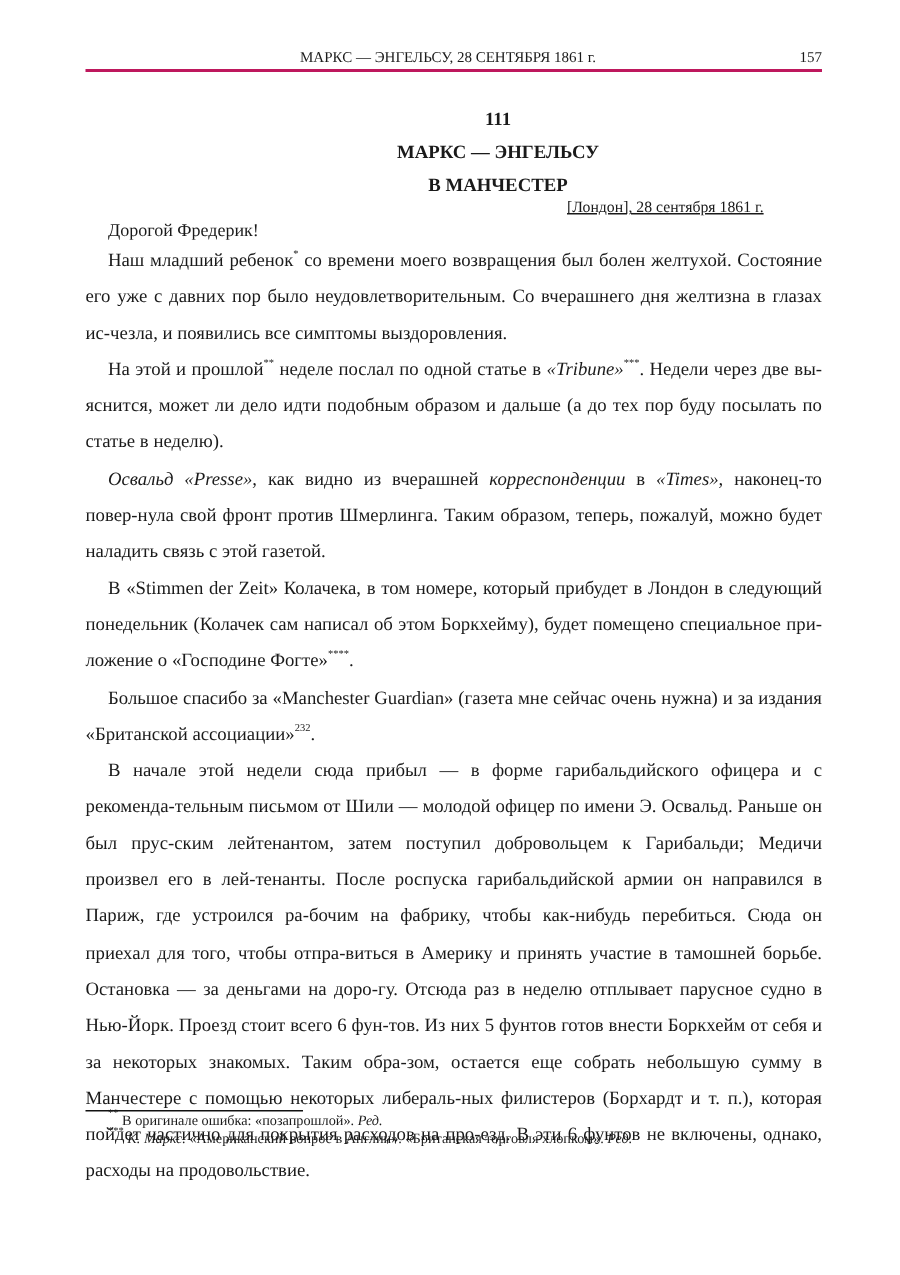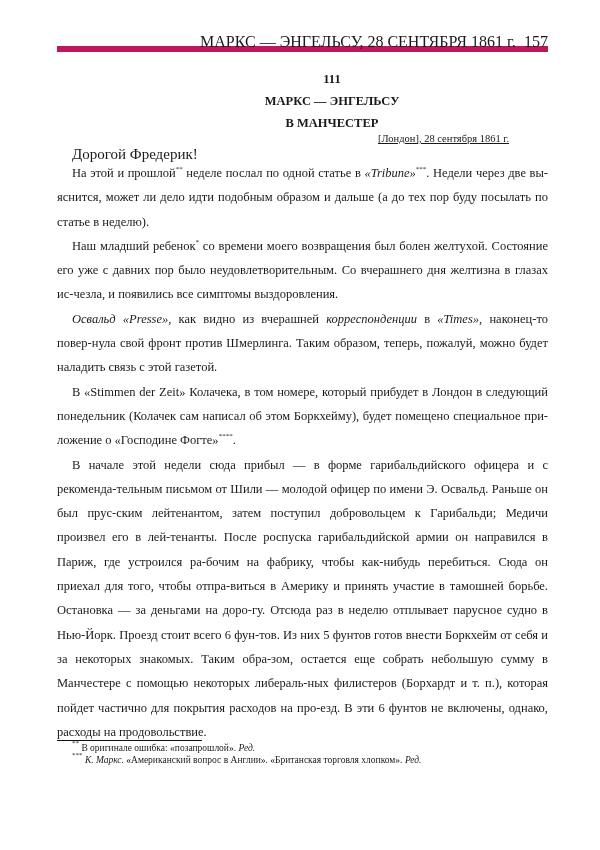--- a/index.html
+++ b/index.html
@@ -1,24 +1,24 @@
 <!DOCTYPE html>
 <html><head>
 <meta charset="utf-8">
 <style>
   html, body { margin: 0; padding: 0; background: #ffffff; }
   body { width: 600px; height: 850px; position: relative; overflow: hidden;
          font-family: "Liberation Serif", "DejaVu Serif", serif; color: #1a1a1a; }
   .running-head { position: absolute; left: 57px; top: 33px; width: 491px; height: 13px;
-                  border-bottom: 6px solid #be185d; font-size: 16px; }
+                  border-bottom: 2px solid #be185d; font-size: 10px; }
   .running-head .rh-title { position: absolute; left: 143px; top: 0; }
   .running-head .rh-page { position: absolute; right: 0; top: 0; margin-left: 39px; }
   .heading { position: absolute; left: 0; width: 600px; text-align: center; font-weight: bold; font-size: 12.5px; padding-left: 32px; }
   .place-date { position: absolute; left: 378px; top: 133px; font-size: 10.5px; text-decoration: underline; }
-  .salutation { position: absolute; left: 72px; top: 146px; font-size: 15px; }
+  .salutation { position: absolute; left: 72px; top: 146px; font-size: 12px; }
   .body-text { position: absolute; left: 57px; top: 161px; width: 491px; font-size: 12.5px; line-height: 24.3px; }
   .body-text p { margin: 0; text-indent: 15px; text-align: justify; }
   sup { font-size: 7px; line-height: 0; vertical-align: 6px; }
   .footnote-rule { position: absolute; left: 57px; top: 740px; width: 145px; border-top: 1px solid #111; }
   .footnotes { position: absolute; left: 72px; top: 742px; font-size: 9.5px; line-height: 12.2px; }
   .footnotes div { white-space: nowrap; }
   i { font-style: italic; }
 </style>
 </head>
 <body>
@@ -30,30 +30,33 @@
 
 <div class="heading" style="top:72px">111</div>
 <div class="heading" style="top:94px">МАРКС — ЭНГЕЛЬСУ</div>
 <div class="heading" style="top:116px">В МАНЧЕСТЕР</div>
 
 <div class="place-date">[Лондон], 28 сентября 1861 г.</div>
 <div class="salutation">Дорогой Фредерик!</div>
 
 <div class="body-text">
   <p>
-    <span>На этой и прошлой</span><sup>**</sup><span> неделе послал по одной статье в </span><i>«Tribune»</i><sup>***</sup><span>. Недели через две вы-яснится, может ли дело идти подобным образом и дальше (а до тех пор буду посылать по статье в неделю).</span>
+    <span>Наш младший ребенок</span><sup>*</sup><span> со времени моего возвращения был болен желтухой. Состояние его уже с давних пор было неудовлетворительным. Со вчерашнего дня желтизна в глазах ис-чезла, и появились все симптомы выздоровления.</span>
   </p>
   <p>
-    <span>Наш младший ребенок</span><sup>*</sup><span> со времени моего возвращения был болен желтухой. Состояние его уже с давних пор было неудовлетворительным. Со вчерашнего дня желтизна в глазах ис-чезла, и появились все симптомы выздоровления.</span>
+    <span>На этой и прошлой</span><sup>**</sup><span> неделе послал по одной статье в </span><i>«Tribune»</i><sup>***</sup><span>. Недели через две вы-яснится, может ли дело идти подобным образом и дальше (а до тех пор буду посылать по статье в неделю).</span>
   </p>
   <p>
     <i>Освальд «Presse»,</i><span> как видно из вчерашней </span><i>корреспонденции</i><span> в </span><i>«Times»,</i><span> наконец-то повер-нула свой фронт против Шмерлинга. Таким образом, теперь, пожалуй, можно будет наладить связь с этой газетой.</span>
   </p>
   <p>
     <span>В «Stimmen der Zeit» Колачека, в том номере, который прибудет в Лондон в следующий понедельник (Колачек сам написал об этом Боркхейму), будет помещено специальное при-ложение о «Господине Фогте»</span><sup>****</sup><span>.</span>
+  </p>
+  <p>
+    <span>Большое спасибо за «Manchester Guardian» (газета мне сейчас очень нужна) и за издания «Британской ассоциации»</span><sup>232</sup><span>.</span>
   </p>
   <p>
     <span>В начале этой недели сюда прибыл — в форме гарибальдийского офицера и с рекоменда-тельным письмом от Шили — молодой офицер по имени Э. Освальд. Раньше он был прус-ским лейтенантом, затем поступил добровольцем к Гарибальди; Медичи произвел его в лей-тенанты. После роспуска гарибальдийской армии он направился в Париж, где устроился ра-бочим на фабрику, чтобы как-нибудь перебиться. Сюда он приехал для того, чтобы отпра-виться в Америку и принять участие в тамошней борьбе. Остановка — за деньгами на доро-гу. Отсюда раз в неделю отплывает парусное судно в Нью-Йорк. Проезд стоит всего 6 фун-тов. Из них 5 фунтов готов внести Боркхейм от себя и за некоторых знакомых. Таким обра-зом, остается еще собрать небольшую сумму в Манчестере с помощью некоторых либераль-ных филистеров (Борхардт и т. п.), которая пойдет частично для покрытия расходов на про-езд. В эти 6 фунтов не включены, однако, расходы на продовольствие.</span>
   </p>
 </div>
 
 <div class="footnote-rule"></div>
 <div class="footnotes">
   <div><sup>**</sup><span> В оригинале ошибка: «позапрошлой». </span><i>Ред.</i></div>
   <div><sup>***</sup><i> К. Маркс.</i><span> «Американский вопрос в Англии». «Британская торговля хлопком». </span><i>Ред.</i></div>

